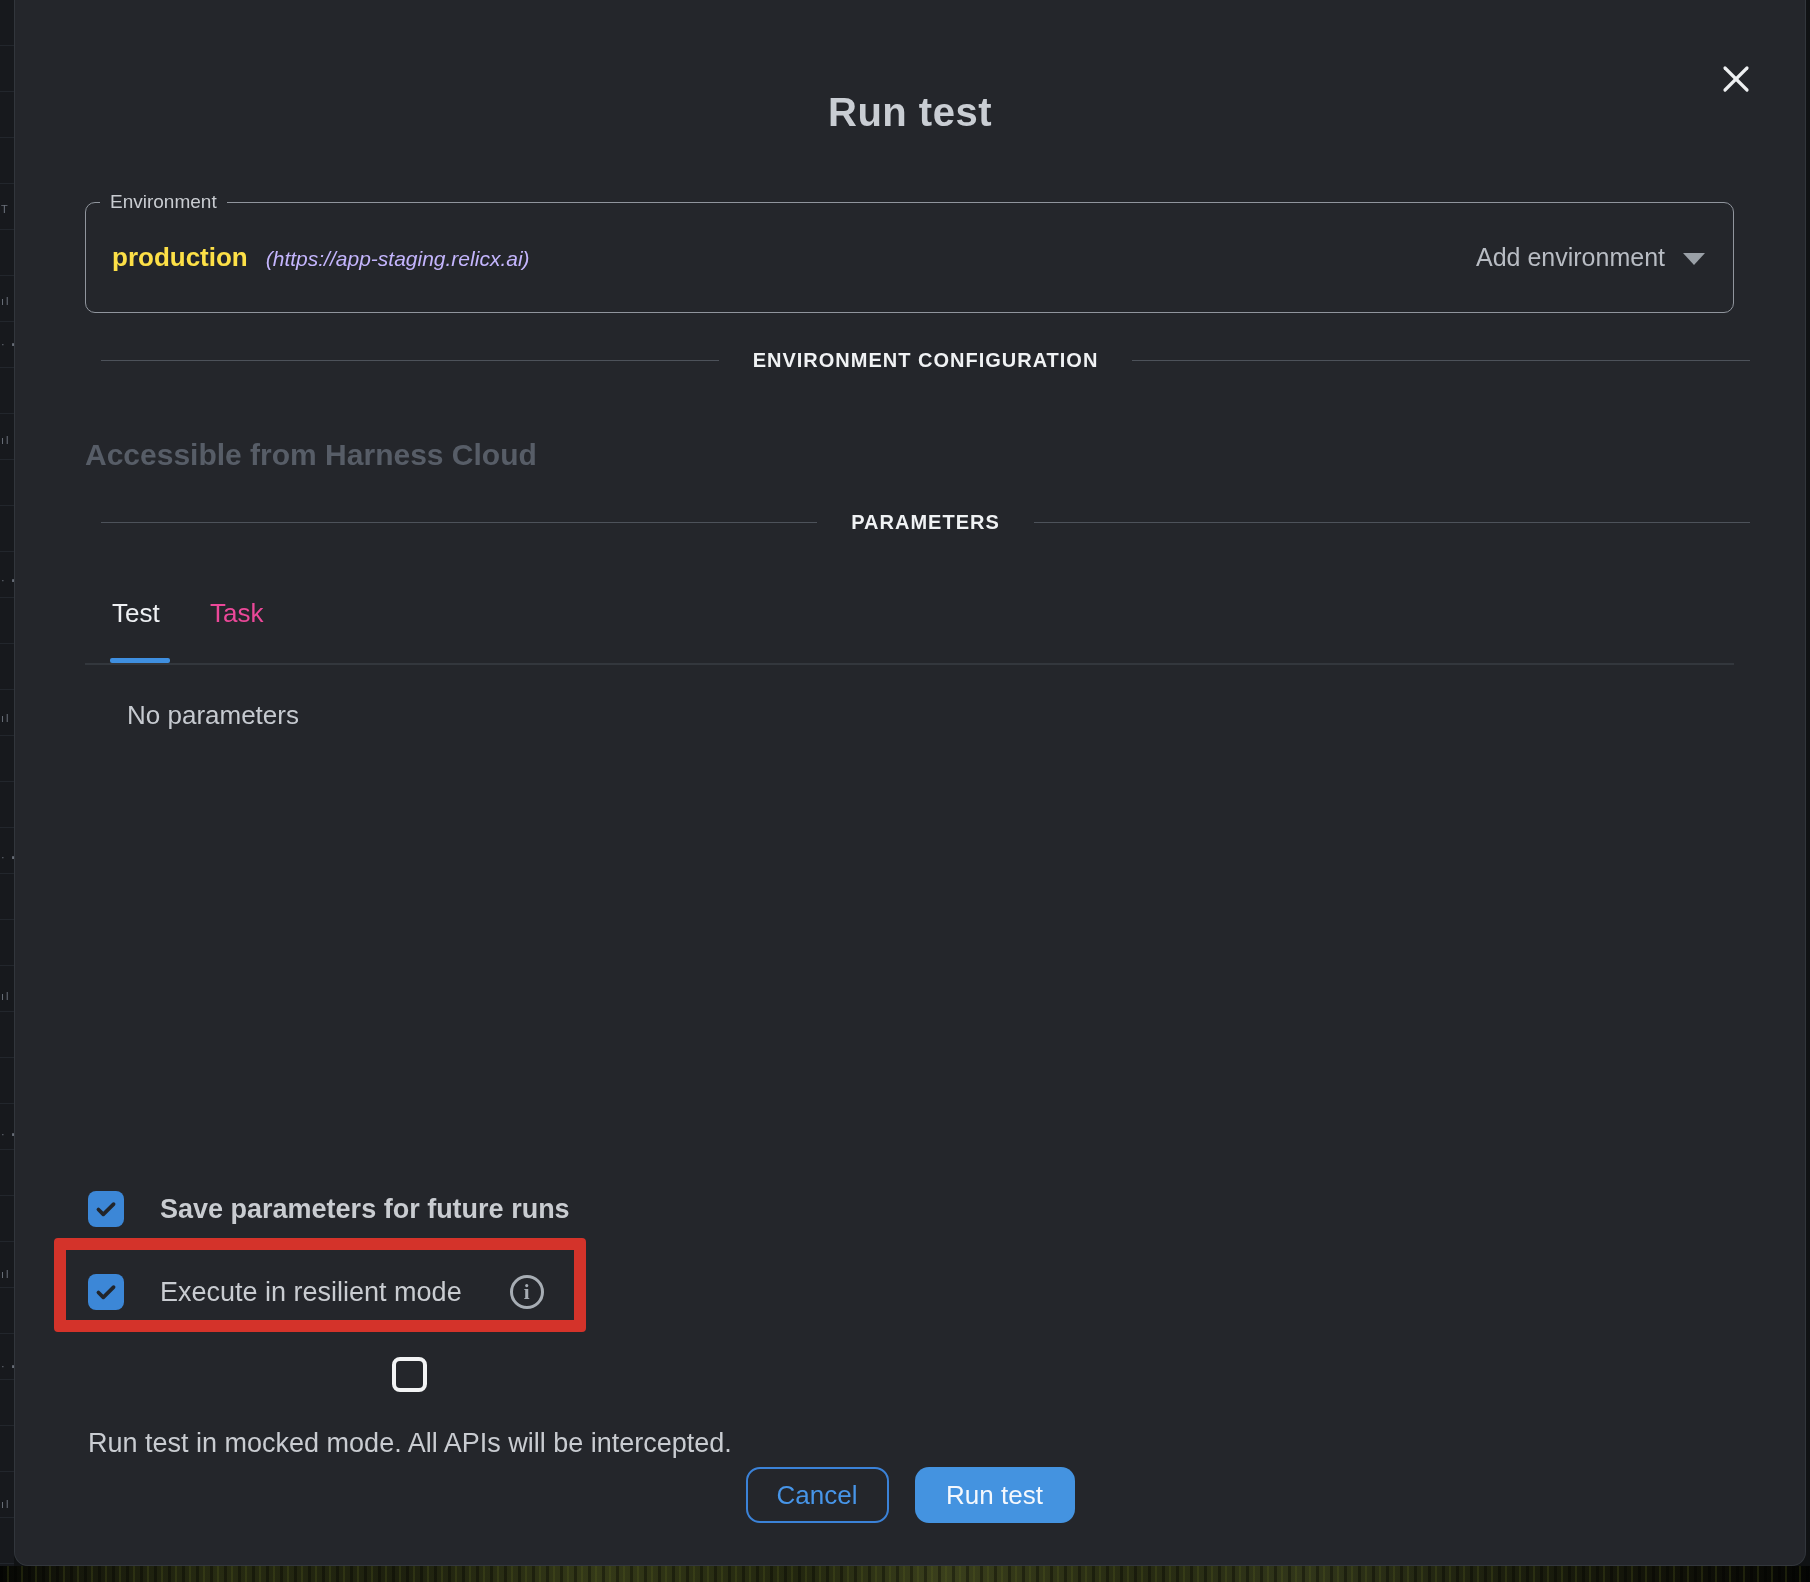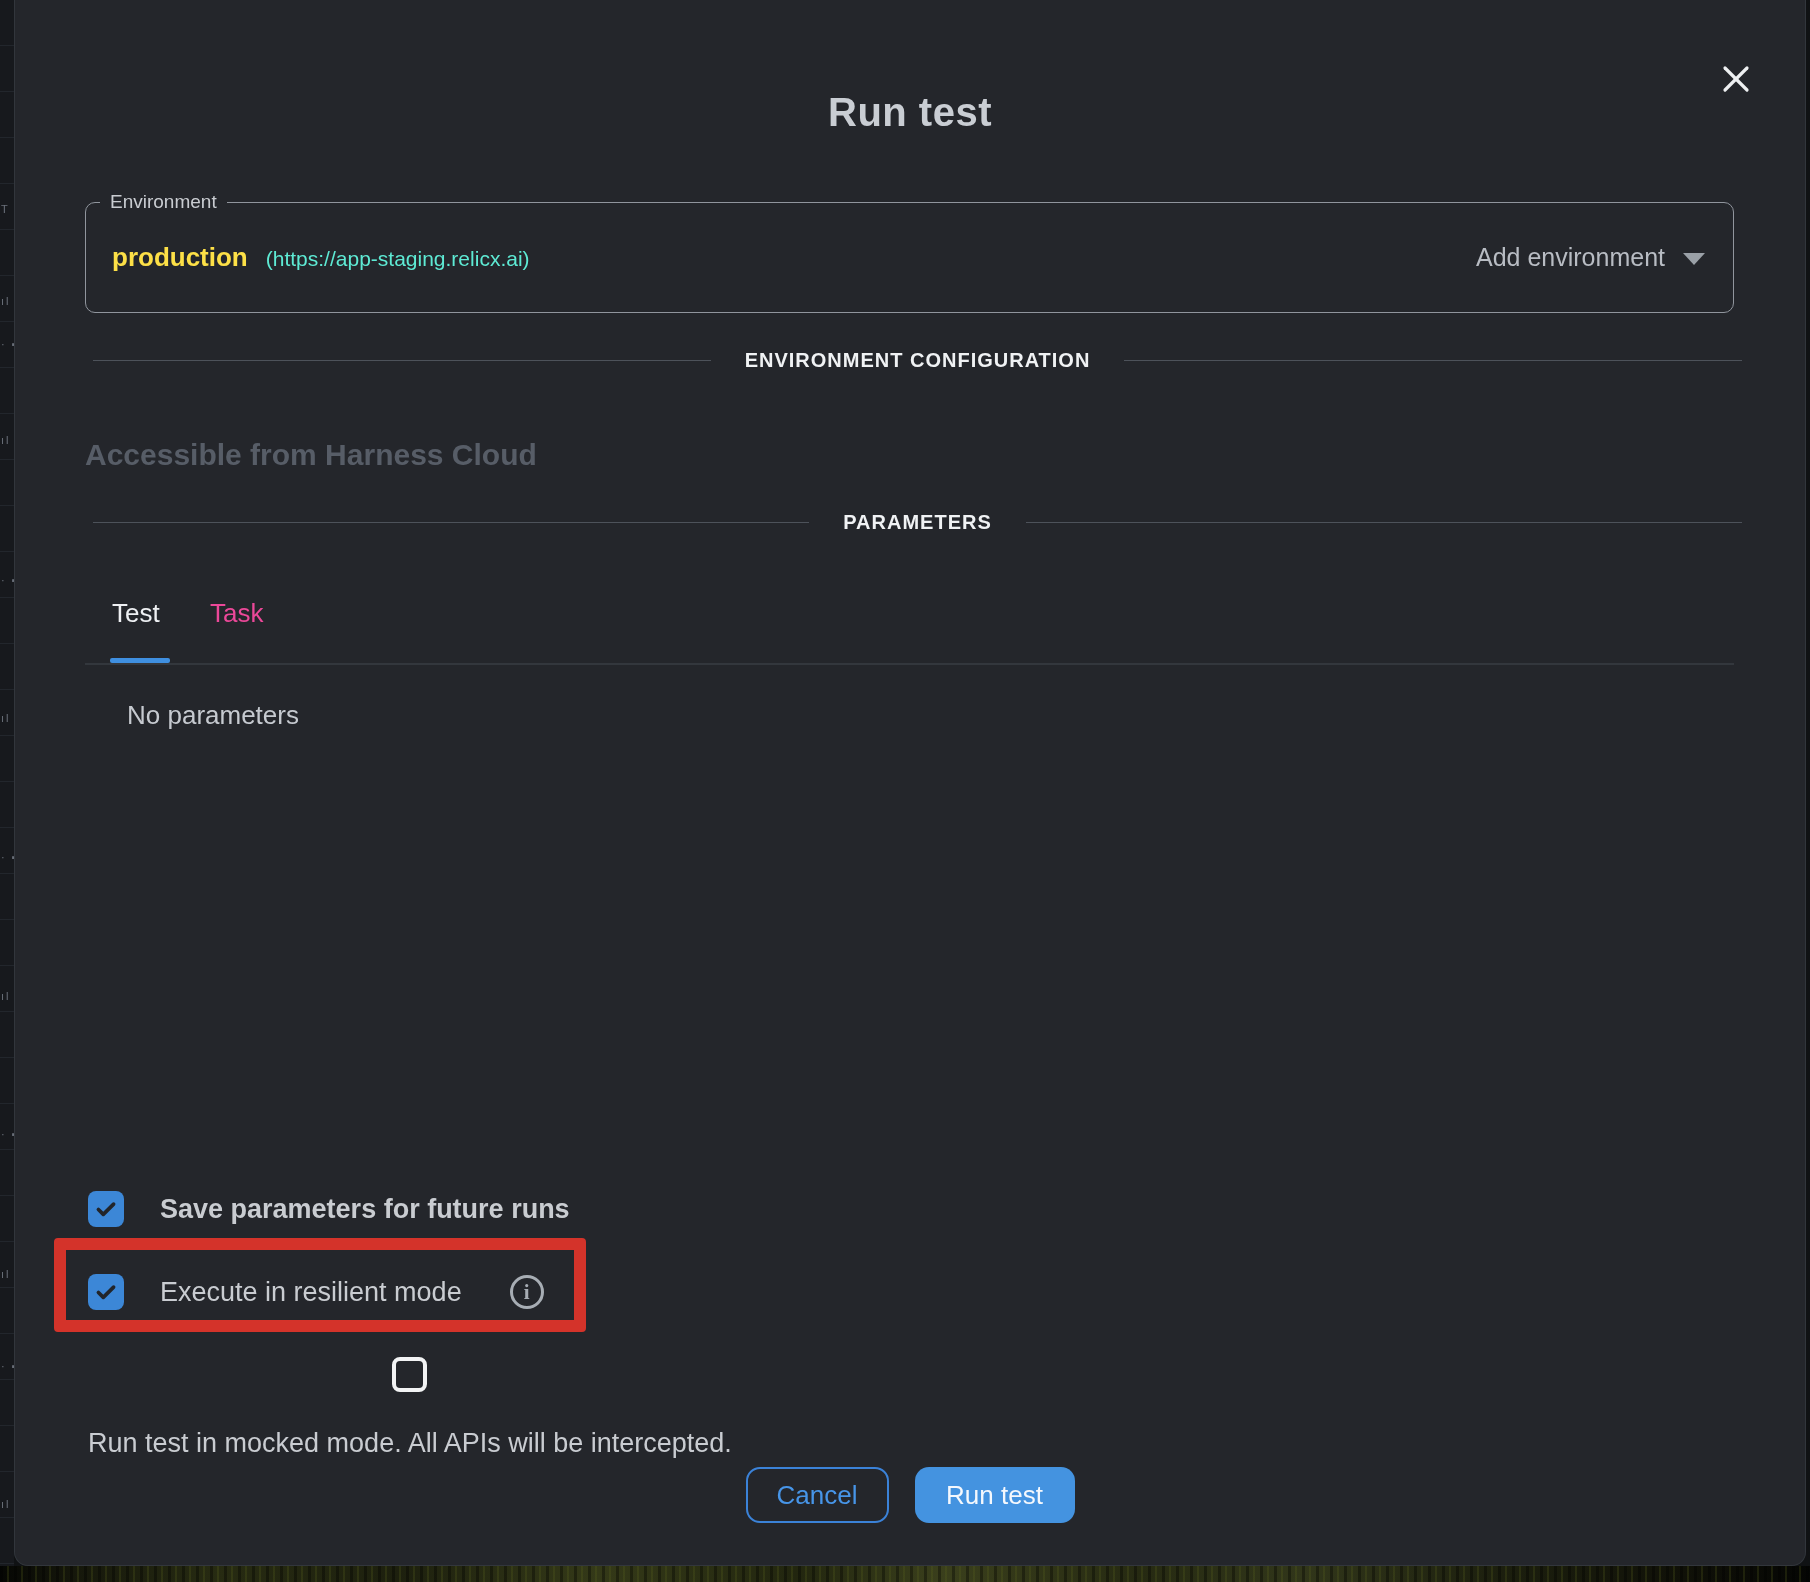--- a/index.html
+++ b/index.html
@@ -31,28 +31,28 @@
   .modal-title{position:absolute;top:90px;left:0;width:100%;text-align:center;
     font-size:40px;font-weight:700;color:#c9cdd3;letter-spacing:0.5px;}
 
   
   .env-fieldset{position:absolute;top:191px;left:70px;width:1649px;height:122px;margin:0;padding:0;
     border:1px solid #90959d;border-radius:10px;}
   .env-fieldset legend{margin-left:14px;padding:0 10px;font-size:19px;color:#c9ccd1;}
   .env-row{display:flex;align-items:center;justify-content:space-between;height:88px;padding:0 28px 0 26px;}
   .env-left{display:flex;align-items:baseline;gap:18px;}
   .env-name{font-size:26px;font-weight:700;color:#fde047;}
-  .env-url{font-size:21px;color:#5eead4;}
+  .env-url{font-size:21px;color:#c4b5fd;font-style:italic;}
   .env-add{display:flex;align-items:center;gap:18px;cursor:pointer;}
   .env-add-label{font-size:25px;color:#b8bcc3;}
   .caret{width:0;height:0;border-left:11px solid transparent;border-right:11px solid transparent;
     border-top:12px solid #9aa0a7;margin-top:4px;}
 
   
-  .divider{position:absolute;left:78px;width:1649px;display:flex;align-items:center;gap:34px;height:22px;}
+  .divider{position:absolute;left:86px;width:1649px;display:flex;align-items:center;gap:34px;height:22px;}
   .divider::before,.divider::after{content:"";flex:1;height:1px;background:#4d525a;}
   .divider-label{font-size:20px;font-weight:700;color:#f0f2f4;letter-spacing:1px;white-space:nowrap;}
   .div-envcfg{top:349px;}
   .div-params{top:511px;}
 
   .harness-note{position:absolute;top:438px;left:70px;font-size:30px;font-weight:700;color:#575d67;}
 
   
   .tab{position:absolute;top:598px;font-size:26px;cursor:pointer;}
   .tab-test{left:97px;color:#eef0f3;}

